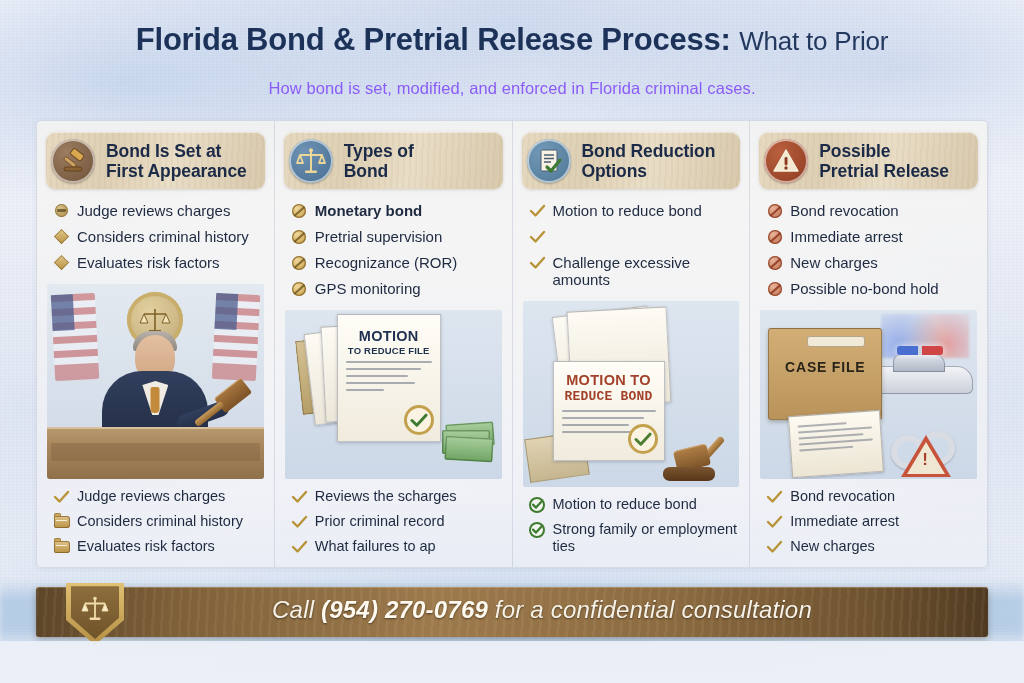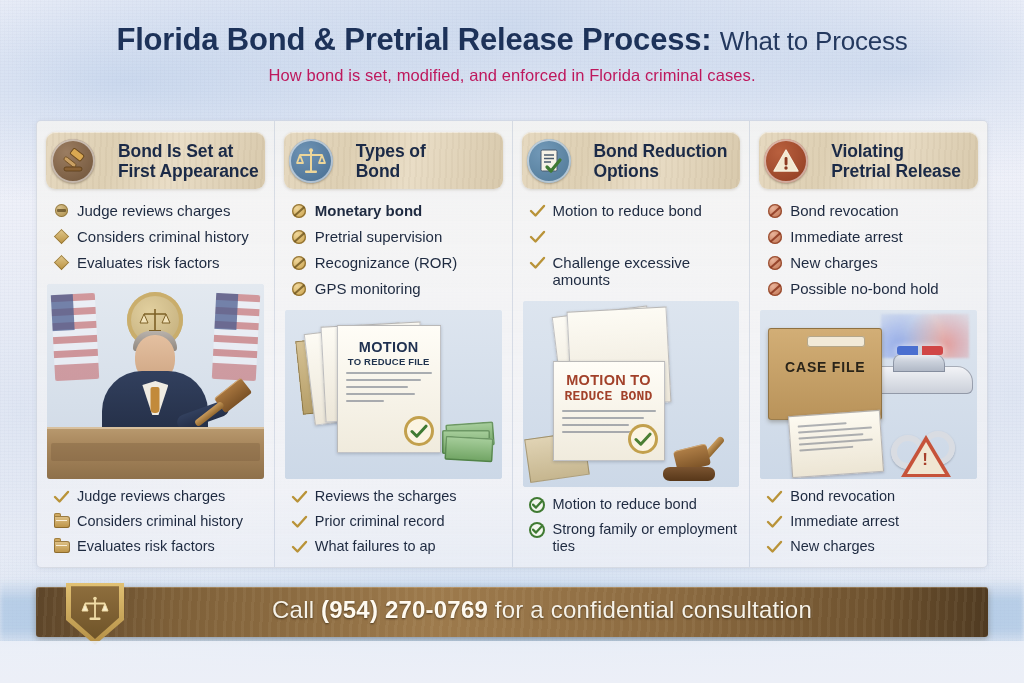--- a/index.html
+++ b/index.html
@@ -36,21 +36,21 @@
 
   
   .header { position: absolute; top: 22px; left: 0; width: 1024px; text-align: center; }
   .title-line {
     font-size: 31px; letter-spacing: -.2px; color: #1d3259;
     white-space: nowrap;
   }
   .title-main { font-weight: bold; }
   .title-sub-inline { font-weight: normal; font-size: 26px; color: #24395f; }
   .subtitle {
-    margin-top: 8px; font-size: 16.5px; color: #be185d; letter-spacing: .1px;
+    margin-top: 21px; font-size: 16.5px; color: #8b5cf6; letter-spacing: .1px;
   }
 
   
   .board {
     position: absolute; left: 36px; top: 120px;
     width: 952px; height: 448px;
     background: linear-gradient(180deg, rgba(246,245,242,.80), rgba(238,240,246,.72));
     border: 1px solid rgba(160,172,196,.33);
     border-radius: 5px;
     box-shadow: 0 1px 5px rgba(90,105,140,.10);
@@ -88,21 +88,21 @@
     flex: 0 0 44px;
     display: flex; align-items: center; justify-content: center;
     box-shadow: 0 1px 2px rgba(60,45,25,.35), inset 0 0 0 2px rgba(255,255,255,.55);
     position: relative; z-index: 1;
   }
   .hi-gavel { background: radial-gradient(circle at 35% 30%, #9b7d61, #6d5137); }
   .hi-scales { background: radial-gradient(circle at 35% 30%, #6e93b4, #466c90); }
   .hi-doc    { background: radial-gradient(circle at 35% 30%, #7299b8, #4d7694); }
   .hi-warn   { background: radial-gradient(circle at 35% 30%, #b9603e, #8d3a20); }
   .head-title {
-    margin-left: 23px; color: #1b2a47; font-weight: bold;
+    margin-left: 11px; color: #1b2a47; font-weight: bold;
     font-size: 17.5px; line-height: 20px; position: relative; z-index: 1;
     letter-spacing: -.1px;
   }
 
   
   .list { padding: 13px 2px 0 6px; }
   .list.bottom { padding-top: 9px; }
   .li {
     display: flex; align-items: flex-start;
     margin-bottom: 9px;
@@ -280,21 +280,21 @@
   }
   .paper {
     position:absolute;
     background: linear-gradient(180deg,#fdfbf4,#ece6d8);
     box-shadow: 0 1px 3px rgba(70,80,100,.3);
     border: 1px solid rgba(120,125,140,.45);
   }
   .p-back1 { left: 24px; top: 18px; width: 96px; height: 92px; transform: rotate(-7deg); }
   .p-back2 { left: 38px; top: 14px; width: 100px; height: 96px; transform: rotate(-3deg); }
   .p-front {
-    left: 52px; top: 15px; width: 104px; height: 128px;
+    left: 52px; top: 4px; width: 104px; height: 128px;
     background: linear-gradient(180deg,#fffdf7,#f0ebdd);
   }
   .doc-title {
     position:absolute; left:0; right:0; top: 13px; text-align:center;
     font-weight: bold; font-size: 14.5px; color:#1f3050; letter-spacing:.3px;
   }
   .doc-sub {
     position:absolute; left:0; right:0; top: 30px; text-align:center;
     font-weight: bold; font-size: 9.5px; color:#21344f; letter-spacing:.2px;
   }
@@ -443,21 +443,21 @@
     border-right: 19px solid transparent;
     border-bottom: 32px solid #f0e7d3;
   }
   .warn-bang {
     position:absolute; right: 49px; bottom: 10px;
     font-weight: bold; font-size: 17px; color:#a8402b; line-height: 18px;
   }
 
   
   .cta-wrap {
-    position:absolute; left: 0; bottom: 40px; width: 1024px; height: 58px;
+    position:absolute; left: 0; bottom: 40px; width: 1024px; height: 58px; font-style: italic;
   }
   .cta-wash {
     position:absolute; left: 0; top: -6px; width: 1024px; height: 70px;
     background:
       linear-gradient(180deg, rgba(168,196,226,.0) 0%, rgba(150,184,220,.55) 30%,
                               rgba(150,184,220,.55) 72%, rgba(168,196,226,0) 100%);
     filter: blur(2px);
   }
   .cta-bar {
     position:absolute; left: 36px; top: 2px; width: 952px; height: 50px;
@@ -498,21 +498,21 @@
 </style>
 </head>
 <body>
 
 <div class="bg-base"></div>
 <div class="bg-paper"></div>
 
 <div class="header">
   <div class="title-line">
     <span class="title-main">Florida Bond &amp; Pretrial Release Process:</span>
-    <span class="title-sub-inline">What to Process</span>
+    <span class="title-sub-inline">What to Prior</span>
   </div>
   <div class="subtitle">How bond is set, modified, and enforced in Florida criminal cases.</div>
 </div>
 
 <div class="board">
 
   <div class="col">
     <div class="colhead">
       <div class="head-icon hi-gavel">
         <svg width="26" height="26" viewBox="0 0 26 26">
@@ -797,21 +797,21 @@
   <div class="col">
     <div class="colhead">
       <div class="head-icon hi-warn">
         <svg width="28" height="28" viewBox="0 0 28 28">
           <path d="M14 3 L26 24 H2 Z" fill="#f3e8d0" stroke="#f7efdd" stroke-width="1.4" stroke-linejoin="round"></path>
           <rect x="12.6" y="10" width="2.9" height="8.5" rx="1.4" fill="#8d3a20"></rect>
           <circle cx="14" cy="21" r="1.7" fill="#8d3a20"></circle>
         </svg>
       </div>
       <div class="head-title">
-        <span>Violating</span><br>
+        <span>Possible</span><br>
         <span>Pretrial Release</span>
       </div>
     </div>
 
     <div class="list">
       <div class="li">
         <span class="bi">
             <i class="g-coin-red"></i>
           </span>
         <span class="txt">Bond revocation</span>

